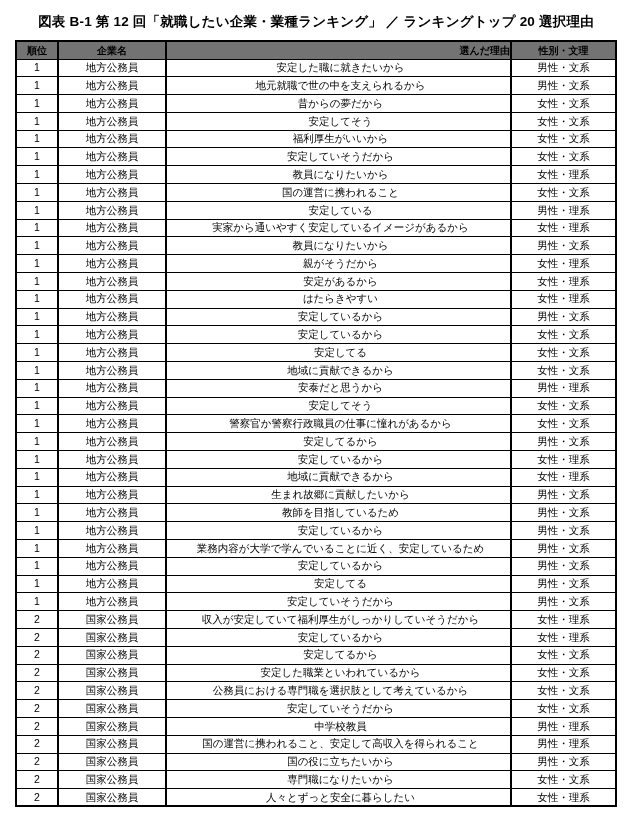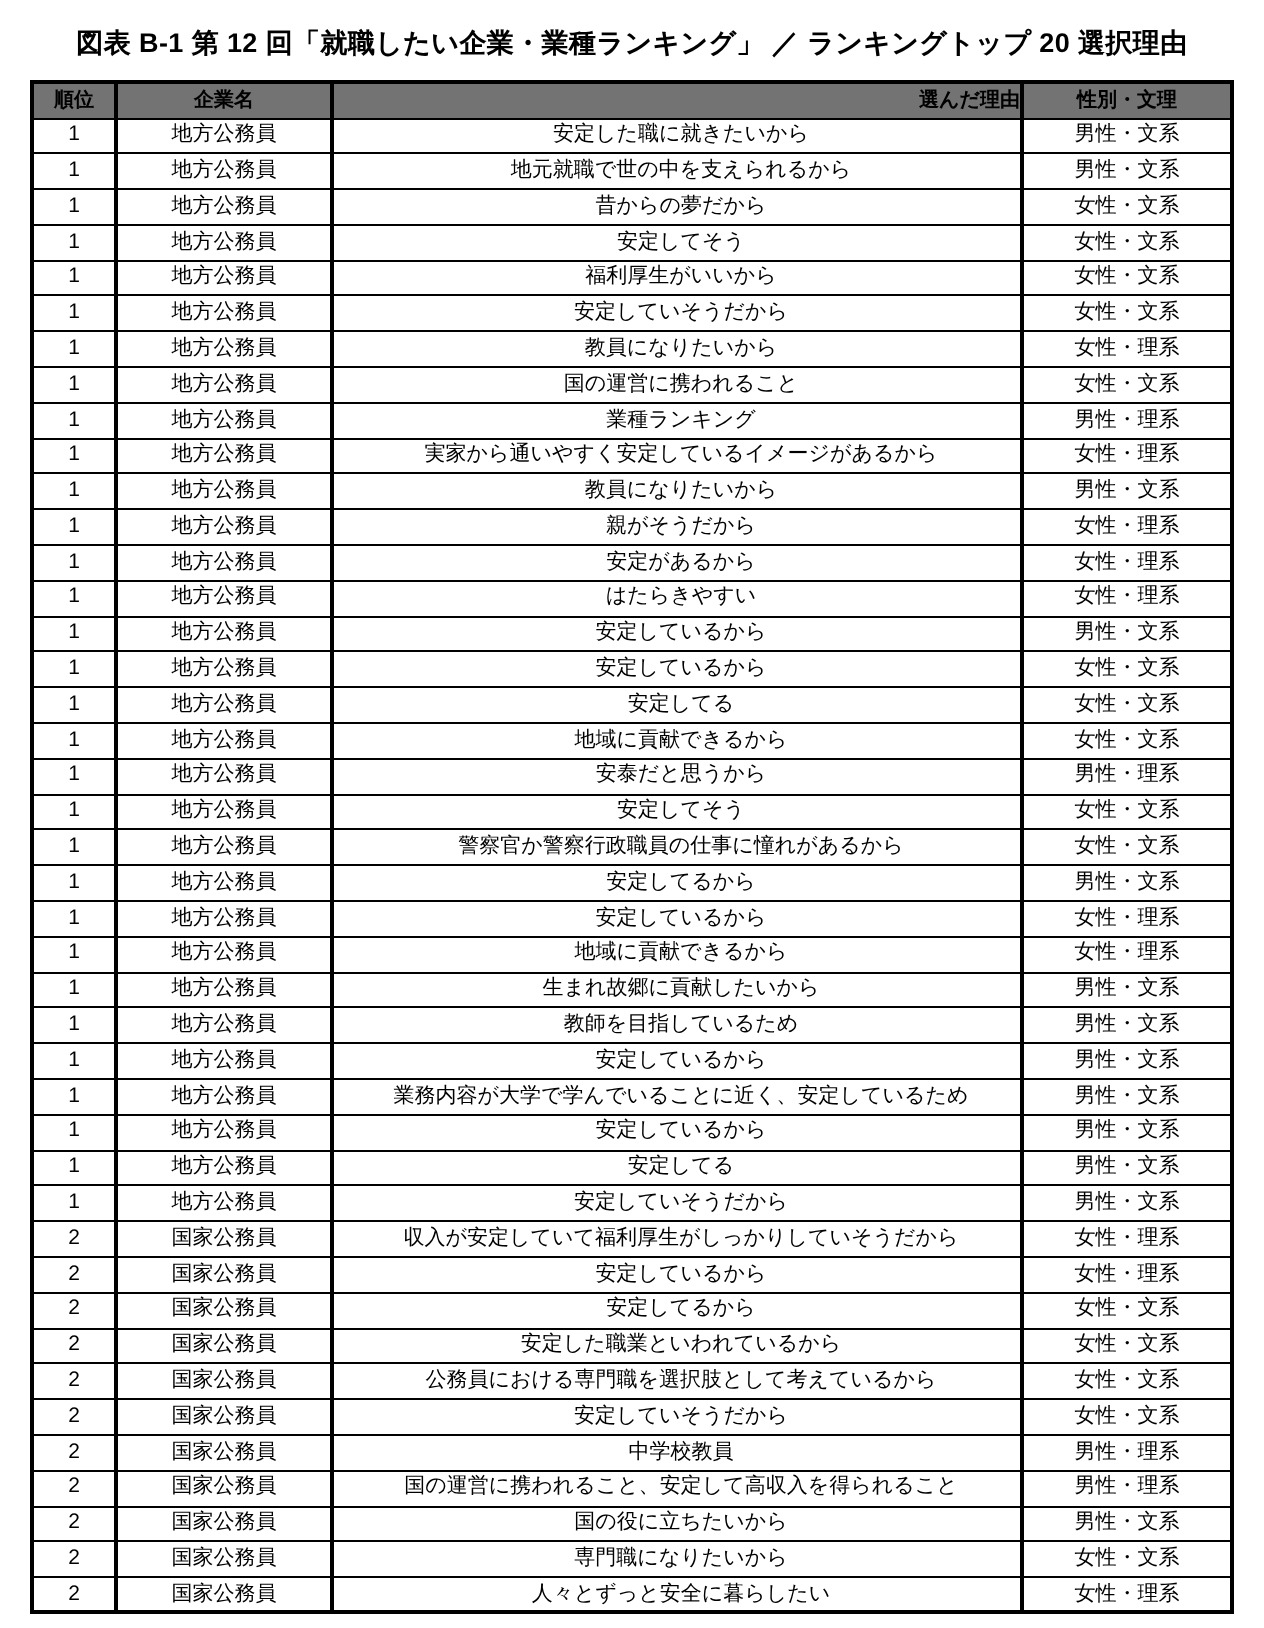--- a/index.html
+++ b/index.html
@@ -138,21 +138,21 @@
         </tr>
         <tr>
           <td>1</td>
           <td>地方公務員</td>
           <td class="reason-cell">国の運営に携われること</td>
           <td>女性・文系</td>
         </tr>
         <tr>
           <td>1</td>
           <td>地方公務員</td>
-          <td class="reason-cell">業種ランキング</td>
+          <td class="reason-cell">安定している</td>
           <td>男性・理系</td>
         </tr>
         <tr>
           <td>1</td>
           <td>地方公務員</td>
           <td class="reason-cell">実家から通いやすく安定しているイメージがあるから</td>
           <td>女性・理系</td>
         </tr>
         <tr>
           <td>1</td>

